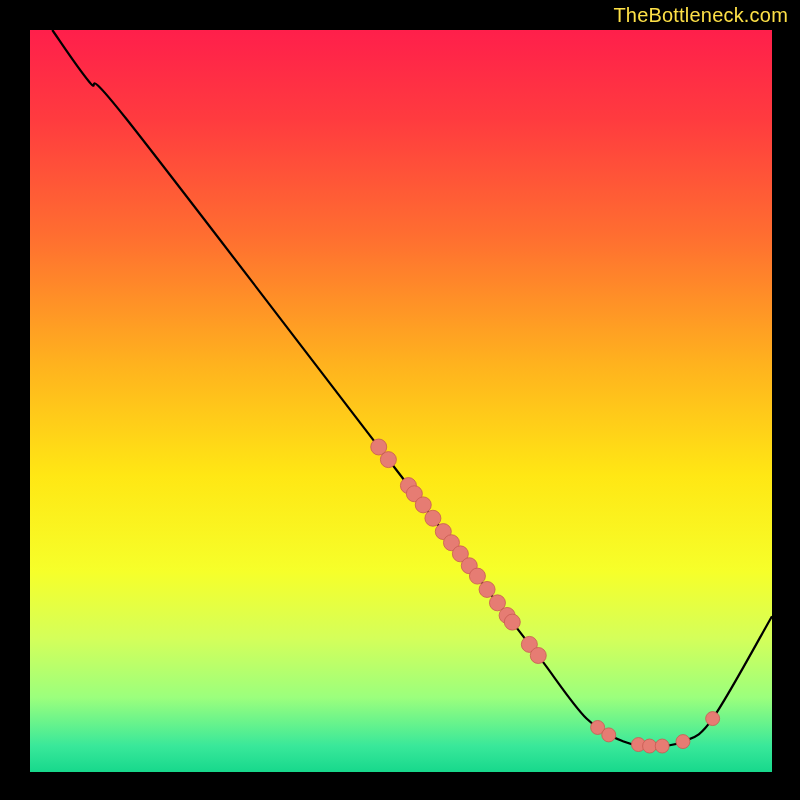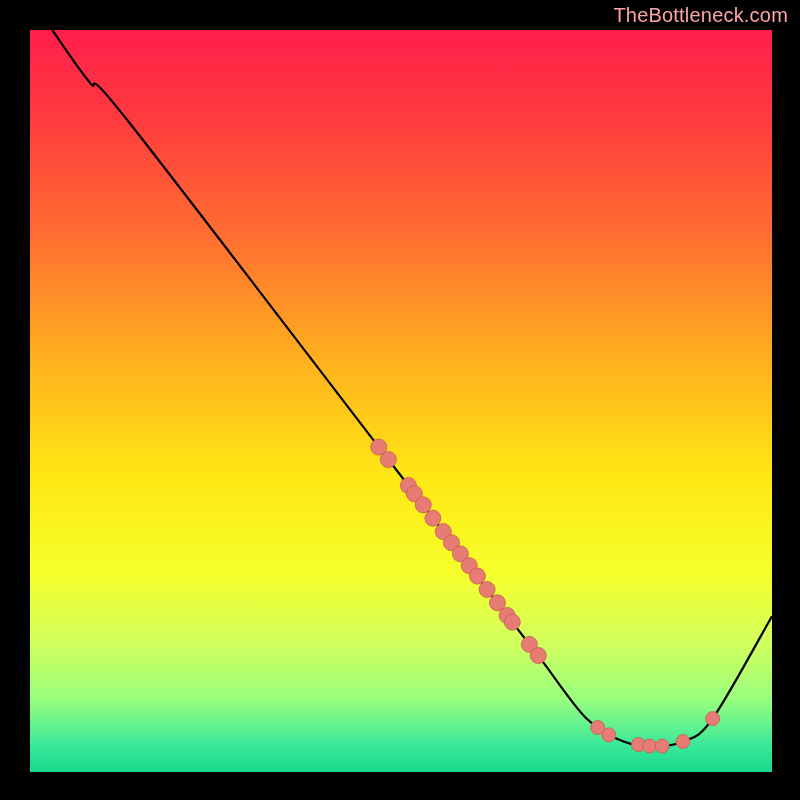--- a/index.html
+++ b/index.html
@@ -17,21 +17,21 @@
   }
   svg {
     display: block;
   }
   .watermark {
     position: absolute;
     top: 4px;
     right: 12px;
     font-family: Arial, Helvetica, sans-serif;
     font-size: 20px;
-    color: #fca5a5;
+    color: #fde047;
     letter-spacing: 0.2px;
     font-weight: 500;
   }
 </style>
 </head>
 <body>
 
 <div class="chart-container">
   <svg id="chart-svg" width="800" height="800" viewBox="0 0 800 800">
     <defs>

